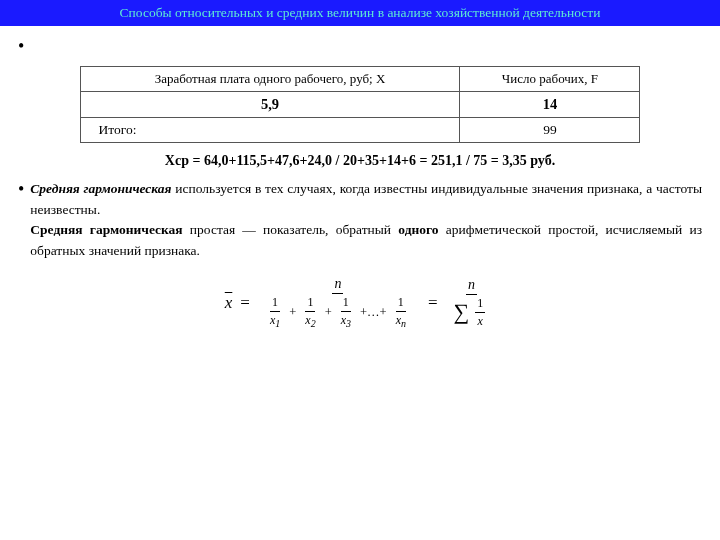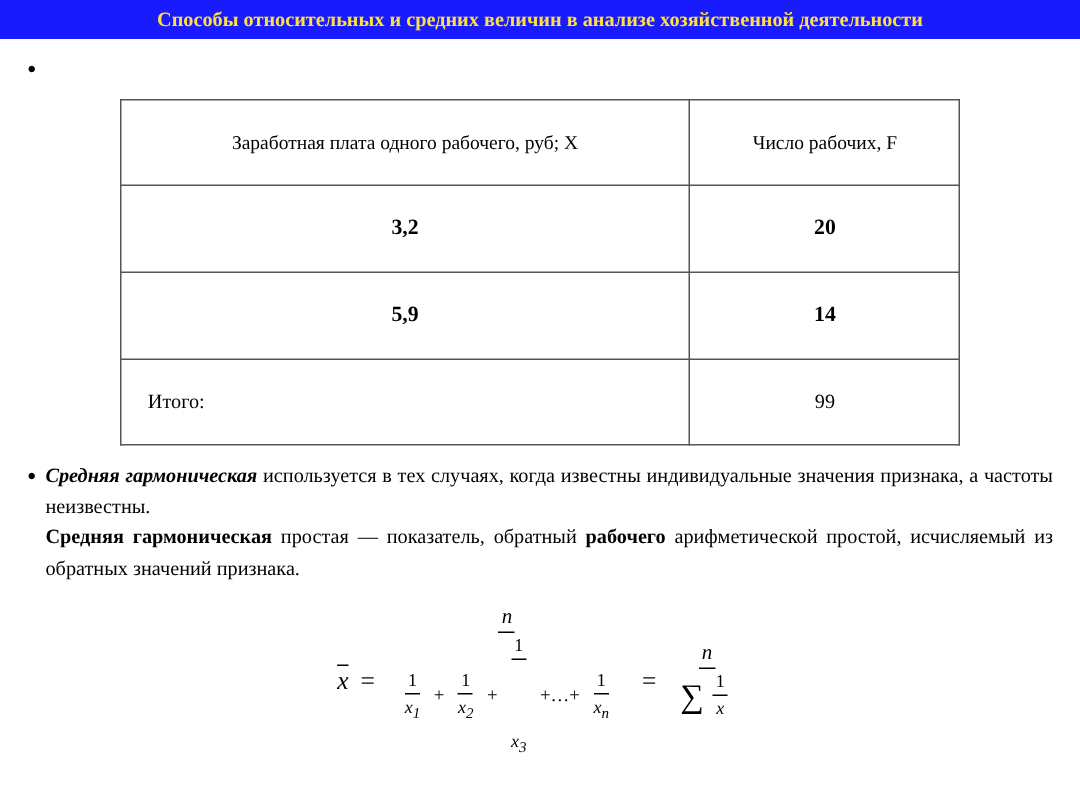--- a/index.html
+++ b/index.html
@@ -6,22 +6,22 @@
     body {
       font-family: Times New Roman, serif;
       font-size: 14px;
       background: #fff;
       width: 720px;
       min-height: 540px;
       color: #000;
     }
     .header-bar {
       background: #1a1aff;
-      color: #fde047;
-      font-weight: bold;
+      color: #5eead4;
+      font-weight: normal;
       font-size: 13.5px;
       padding: 5px 8px;
       text-align: center;
     }
     .content {
       padding: 10px 18px 10px 18px;
     }
     .example-line {
       display: flex;
       align-items: flex-start;
@@ -41,21 +41,21 @@
       font-weight: bold;
     }
     table.data-table {
       border-collapse: collapse;
       margin: 6px auto 10px auto;
       font-size: 13.5px;
       width: 82%;
     }
     table.data-table th, table.data-table td {
       border: 1px solid #555;
-      padding: 20px 12px;
+      padding: 4px 12px;
       text-align: center;
       vertical-align: middle;
     }
     table.data-table th {
       font-weight: normal;
       font-size: 13px;
       vertical-align: middle;
     }
     table.data-table td.bold-val {
       font-weight: bold;
@@ -132,42 +132,41 @@
   </div>
 
   <table class="data-table">
     <thead>
       <tr>
         <th>Заработная плата одного рабочего, руб;  X</th>
         <th>Число рабочих, F</th>
       </tr>
     </thead>
     <tbody id="table-body">
-    <tr>
-          <td class="bold-val">3,2</td>
-          <td class="bold-val">20</td>
-        </tr>
         <tr>
           <td class="bold-val">5,9</td>
           <td class="bold-val">14</td>
         </tr>
         <tr>
           <td class="itogo">Итого:</td>
           <td>99</td>
         </tr>
       </tbody>
   </table>
 
+  <div class="formula-line">
+    <span>Хср = 64,0+115,5+47,6+24,0 /  20+35+14+6 =  251,1 / 75 = 3,35 руб.</span>
+  </div>
 
   <div class="section-para">
     <span class="bullet">•</span>
     <span class="section-text">
       <em>Средняя гармоническая</em><span> используется в тех случаях, когда известны индивидуальные значения признака, а частоты неизвестны.</span>
       <br>
-      <strong>Средняя гармоническая</strong><span> простая — показатель, обратный </span><strong>рабочего</strong><span> арифметической простой, исчисляемый из обратных значений признака.</span>
+      <strong>Средняя гармоническая</strong><span> простая — показатель, обратный </span><strong>одного</strong><span> арифметической простой, исчисляемый из обратных значений признака.</span>
     </span>
   </div>
 
   <div class="formula-img">
     <div class="big-formula">
       <span class="overline-x" style="font-style:italic; font-size:17px;">x</span>
       <span style="margin:0 6px; font-size:17px;">=</span>
 
       <div class="frac-container">
         <div class="frac-num" style="font-style:italic;">n</div>
@@ -177,21 +176,21 @@
             <div class="frac-den" style="font-size:12px; font-style:italic;">x<sub>1</sub></div>
           </div>
           <span>+</span>
           <div class="frac-container">
             <div class="frac-num" style="font-size:12px;">1</div>
             <div class="frac-den" style="font-size:12px; font-style:italic;">x<sub>2</sub></div>
           </div>
           <span>+</span>
           <div class="frac-container">
             <div class="frac-num" style="font-size:12px;">1</div>
-            <div class="frac-den" style="font-size:12px; font-style:italic;margin-top:46px;">x<sub>3</sub></div>
+            <div class="frac-den" style="font-size:12px; font-style:italic;">x<sub>3</sub></div>
           </div>
           <span>+…+</span>
           <div class="frac-container">
             <div class="frac-num" style="font-size:12px;">1</div>
             <div class="frac-den" style="font-size:12px; font-style:italic;">x<sub>n</sub></div>
           </div>
         </div>
       </div>
       <span style="margin:0 8px; font-size:17px;">=</span>
 

